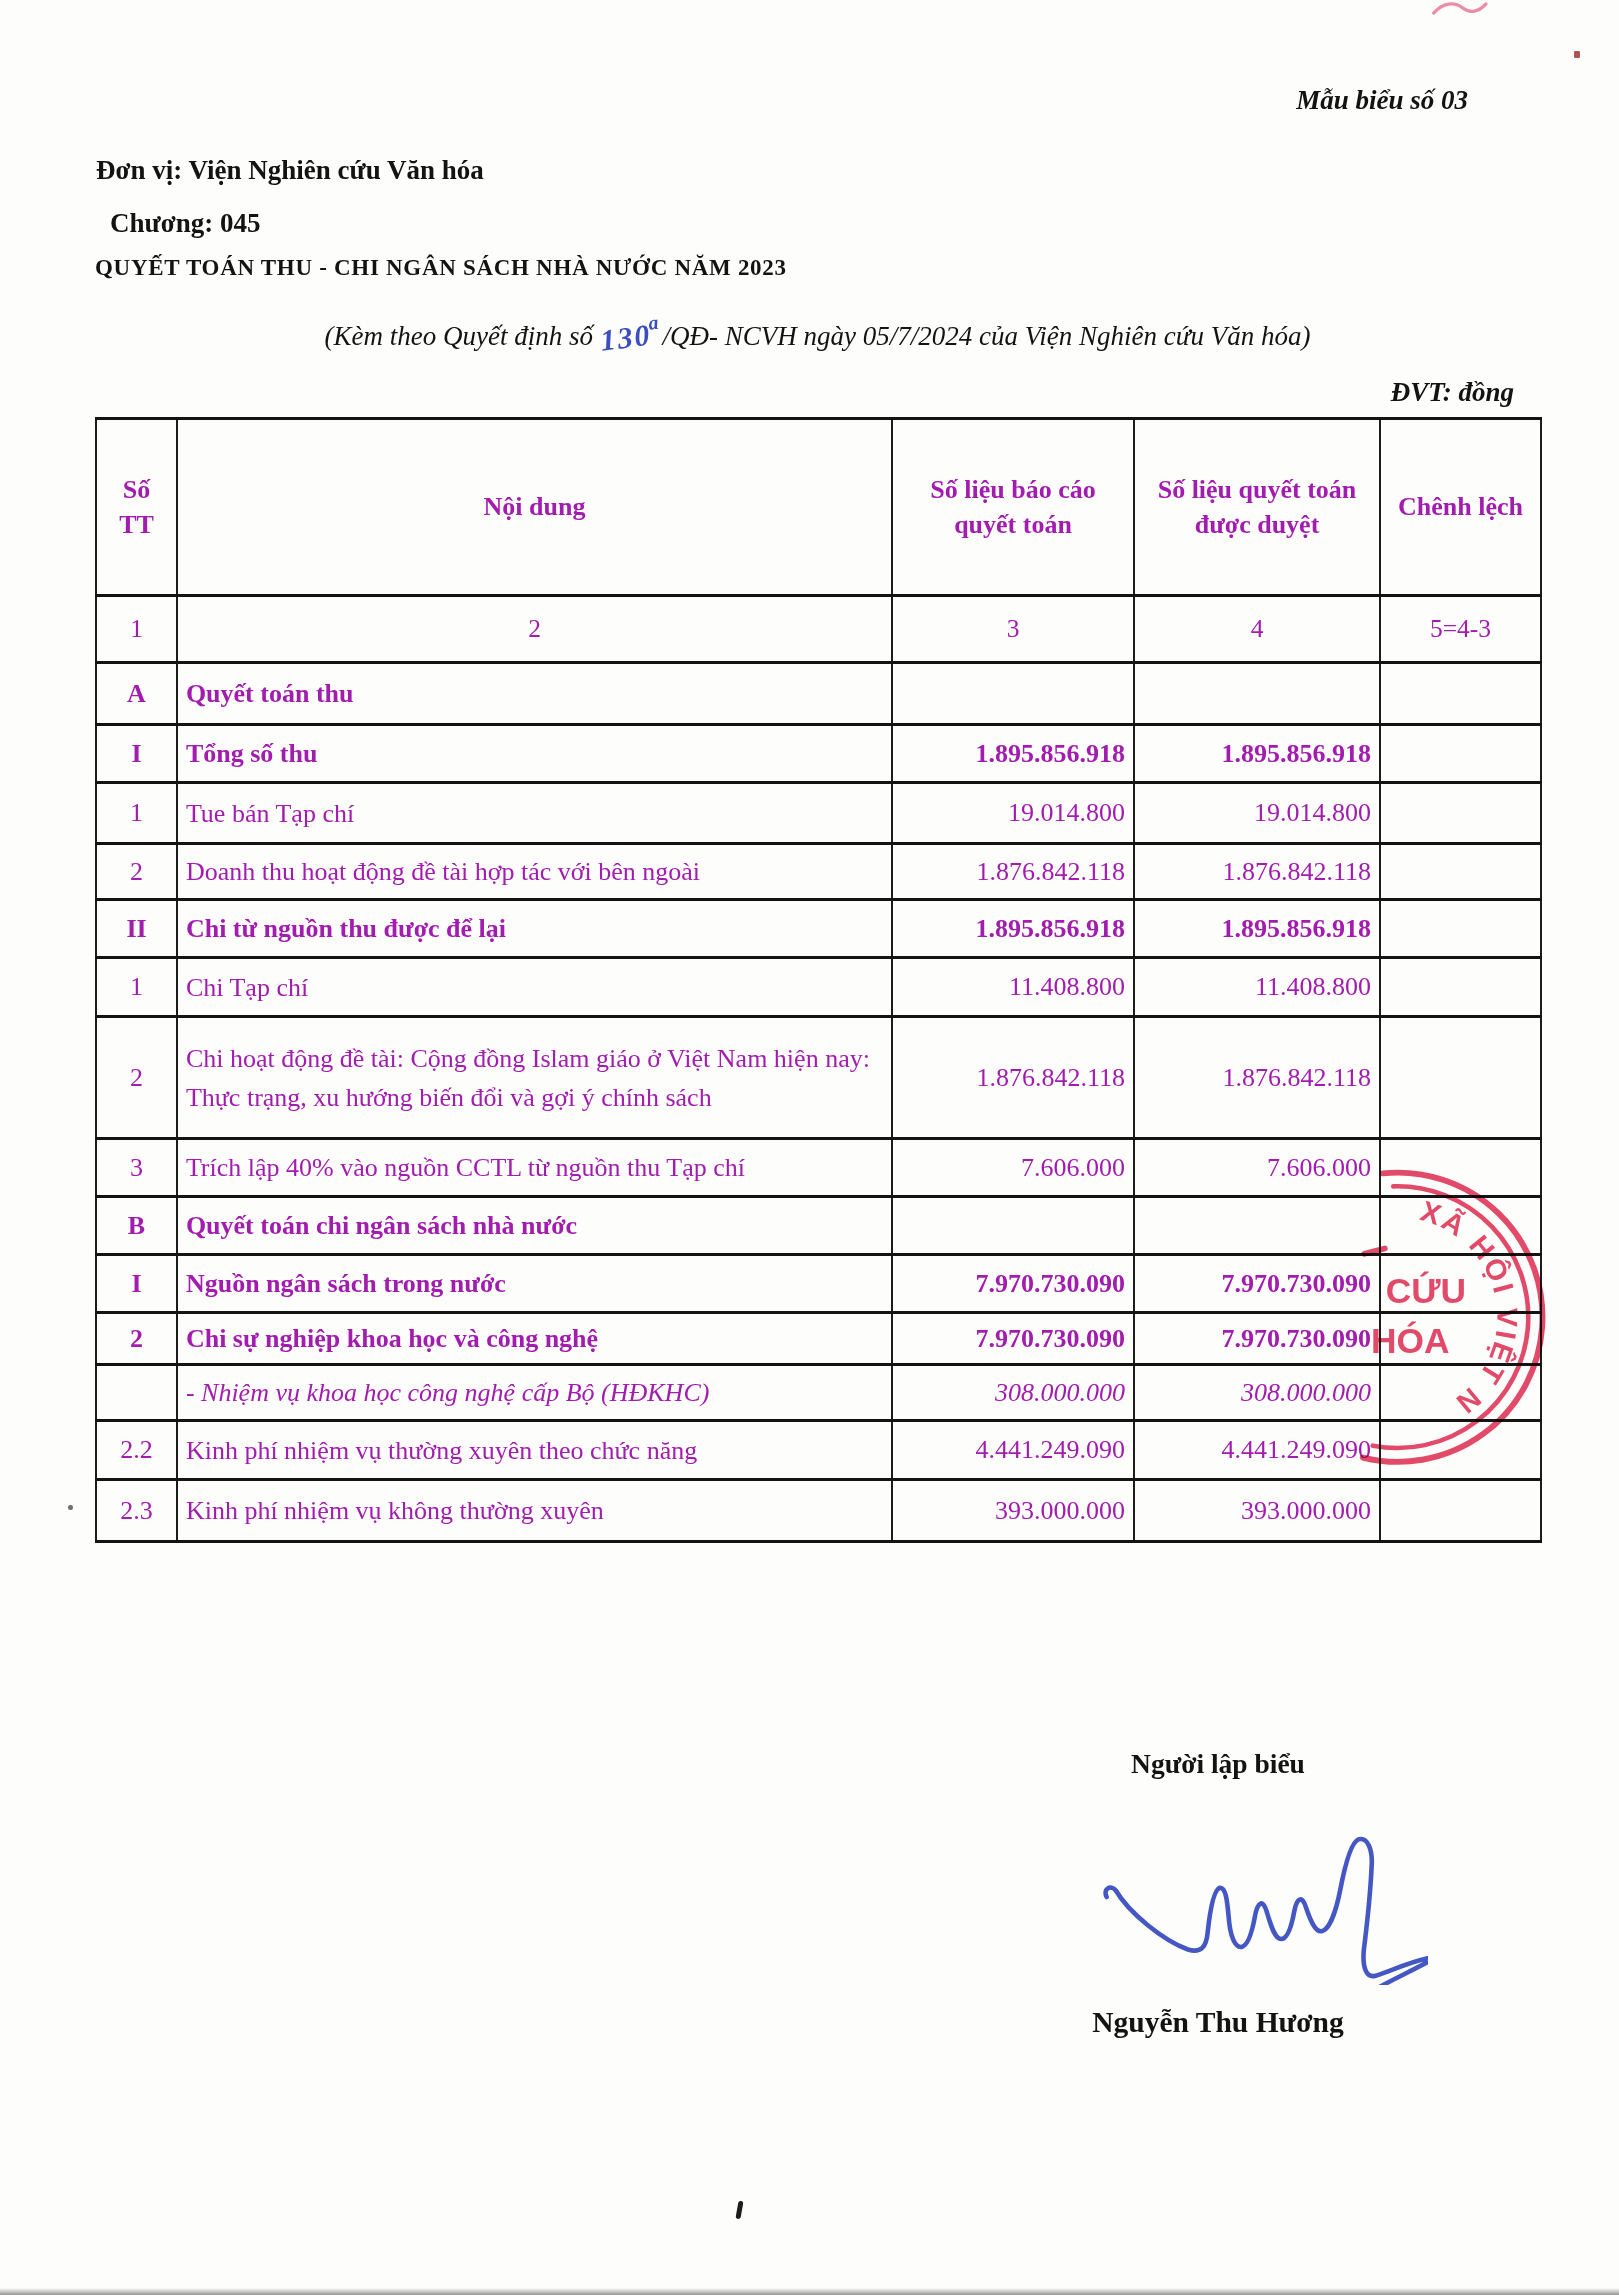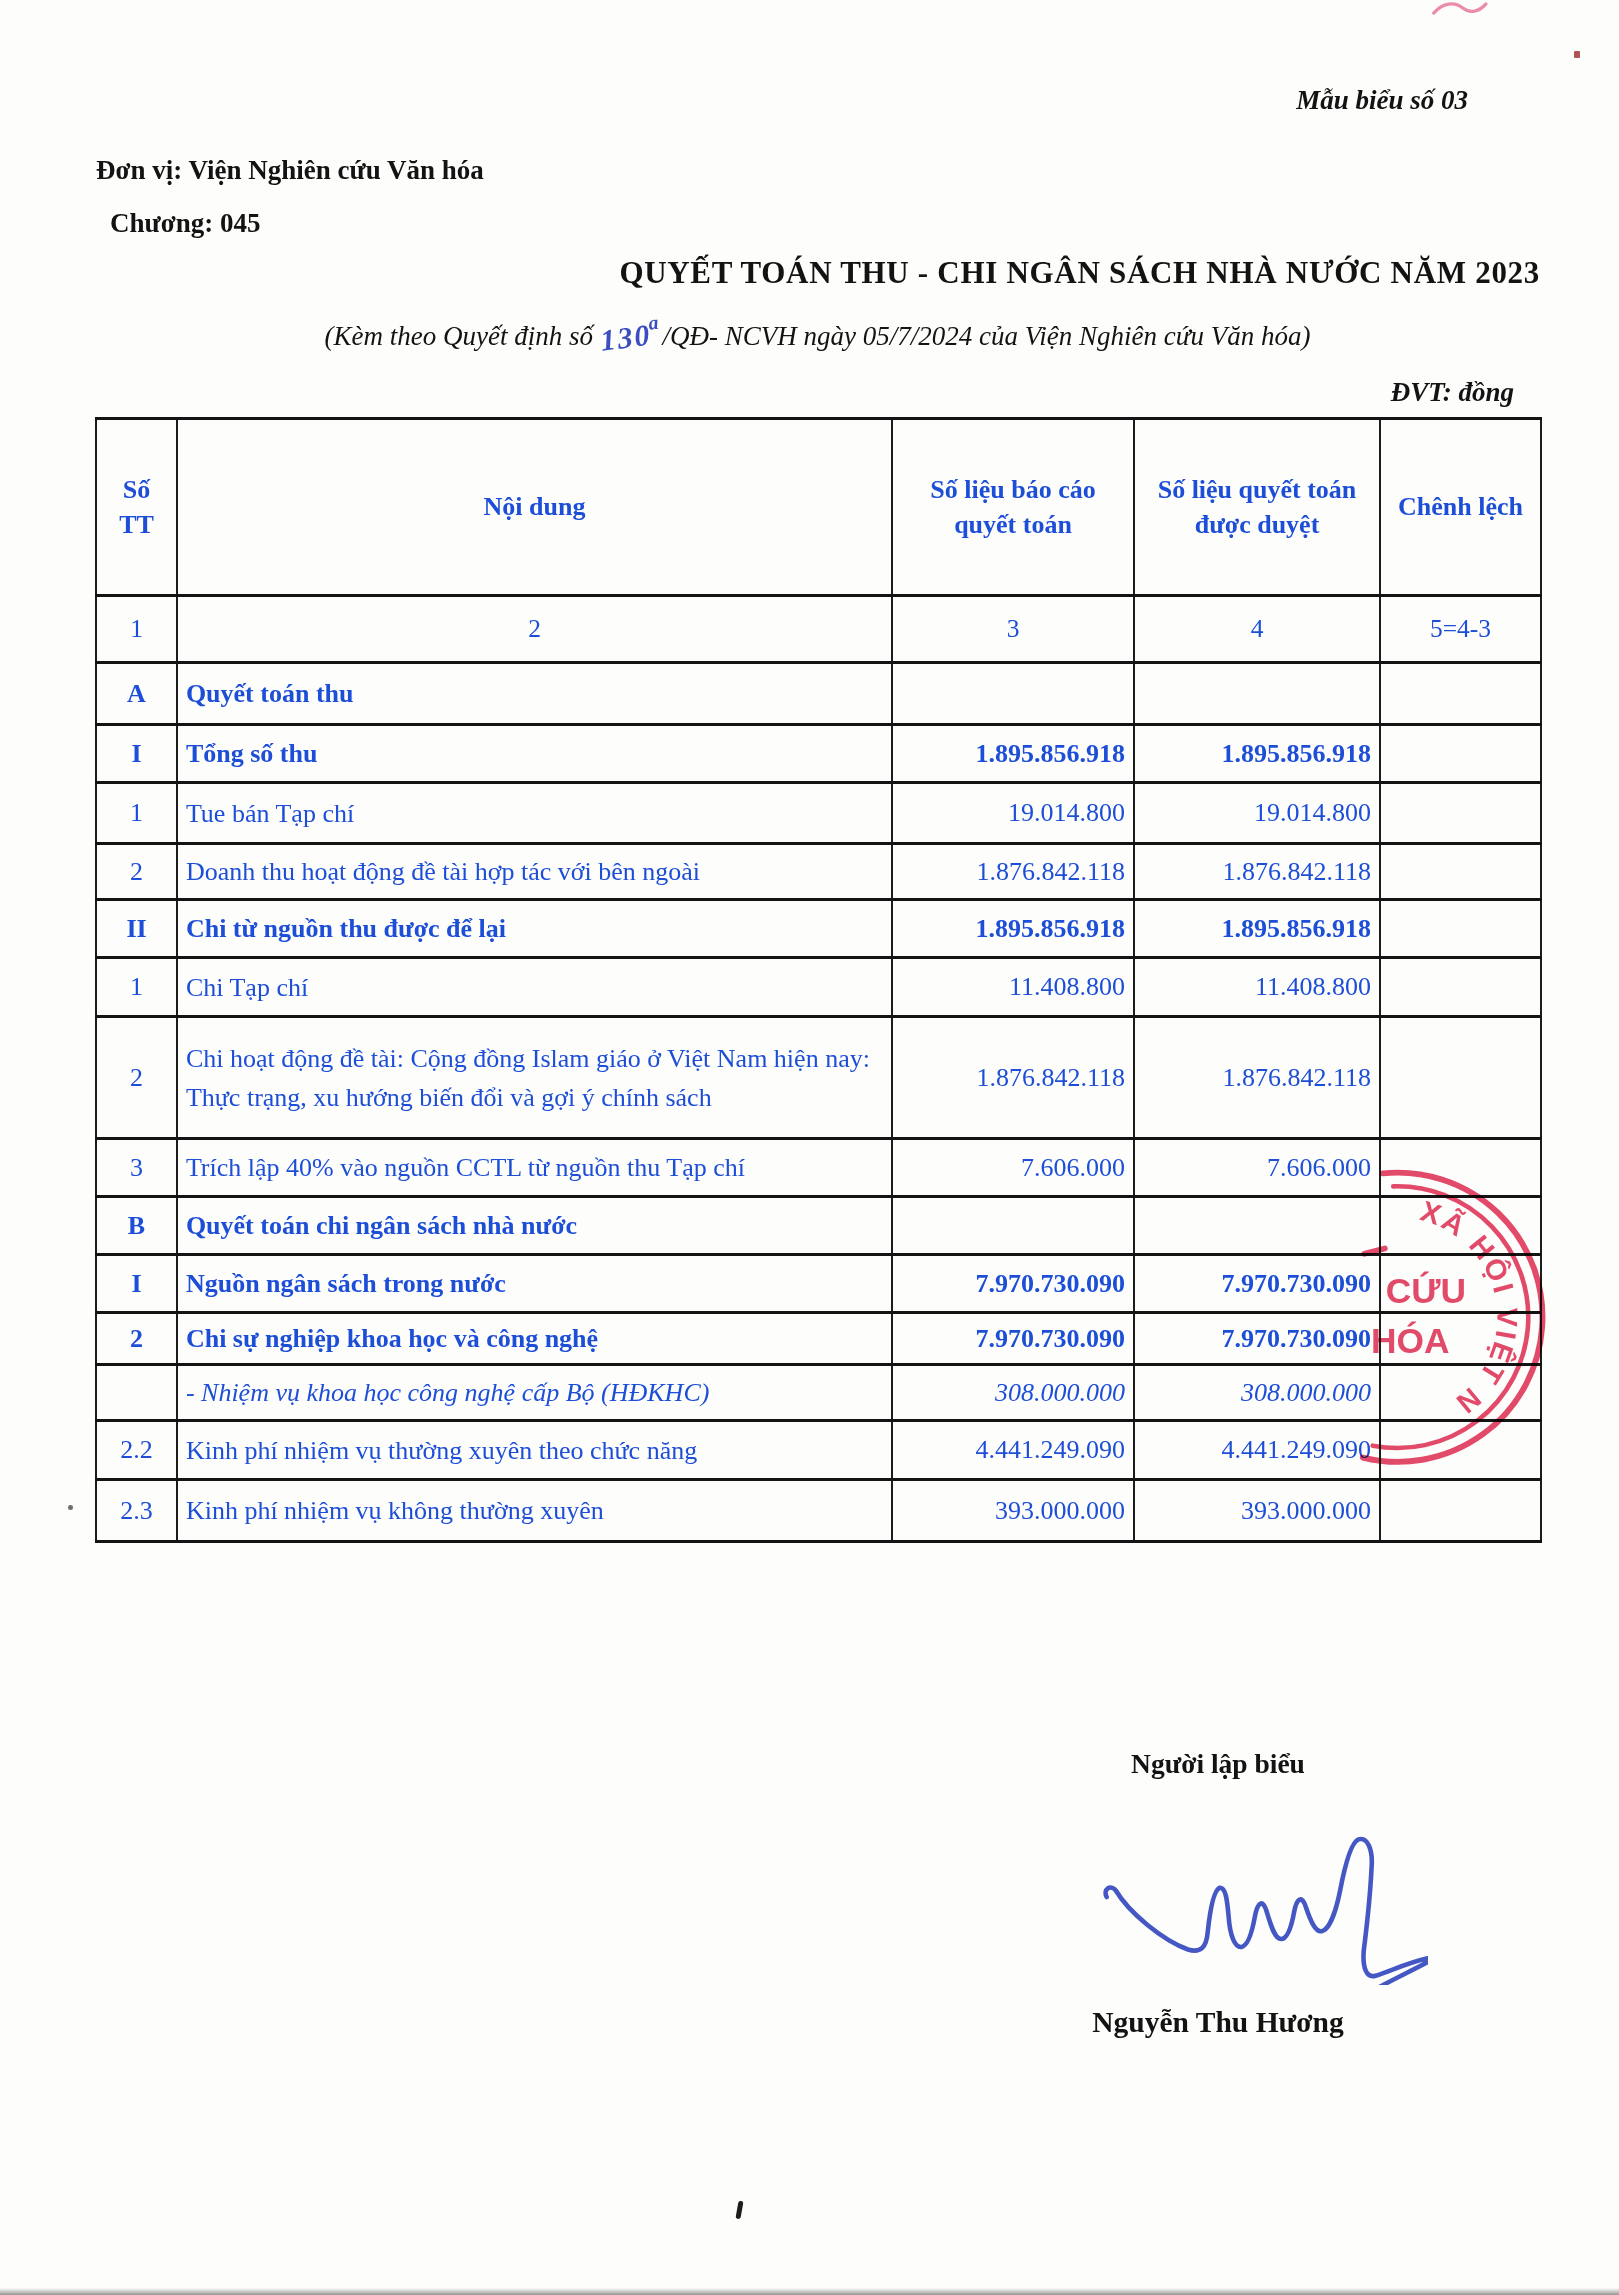--- a/index.html
+++ b/index.html
@@ -12,35 +12,35 @@
     font-family:"Liberation Serif","DejaVu Serif",serif;
     color:#131313;
     overflow:hidden;
   }
   .abs { position:absolute; }
 
   
   .form-label { top:85px; right:151px; font-style:italic; font-weight:700; font-size:27px; }
   .unit-line  { top:155px; left:96px; font-weight:700; font-size:27px; }
   .chapter    { top:208px; left:110px; font-weight:700; font-size:27px; }
-  .doc-title  { top:255px; left:95px; width:1445px; text-align:right; font-weight:700; font-size:31px; letter-spacing:0.7px; }
+  .doc-title  { top:255px; left:95px; width:1445px; text-align:left; font-weight:700; font-size:23px; letter-spacing:0.7px; }
   .doc-subtitle { top:316px; left:95px; width:1445px; text-align:center; font-style:italic; font-size:27px; }
   .hand-number {
     display:inline-block; color:var(--ink-color,#3b4ec0);
     font-size:30px; letter-spacing:2px; font-style:italic; font-weight:600;
     transform:rotate(-7deg) translateY(2px);
   }
   .hand-number sup { font-size:19.7px; position:relative; top:-3.9px; left:-1.3px; }
   .currency-note { top:377px; right:105px; font-style:italic; font-weight:700; font-size:27px; }
 
   
   .table-wrap { top:417px; left:95px; }
   table.doc-table {
     border-collapse:collapse; table-layout:fixed; width:1445px;
-    font-size:26px; color:#1d4ed8;
+    font-size:26px; color:#a21caf;
   }
   .doc-table th, .doc-table td {
     border-left:2px solid #1c1c1c; border-right:2px solid #1c1c1c;
     border-top:3.9px solid #141414; border-bottom:3.9px solid #141414;
     vertical-align:middle; overflow:hidden;
   }
   .doc-table th { font-weight:700; text-align:center; line-height:1.35; padding:0 11.8px; }
   .doc-table td.no    { text-align:center; padding:0 2.6px; }
   .doc-table td.label { text-align:left; padding:2.6px 7.9px 2.6px 7.9px; line-height:1.5; }
   .doc-table td.num   { text-align:right; padding:0 7.9px 0 2.6px; }

